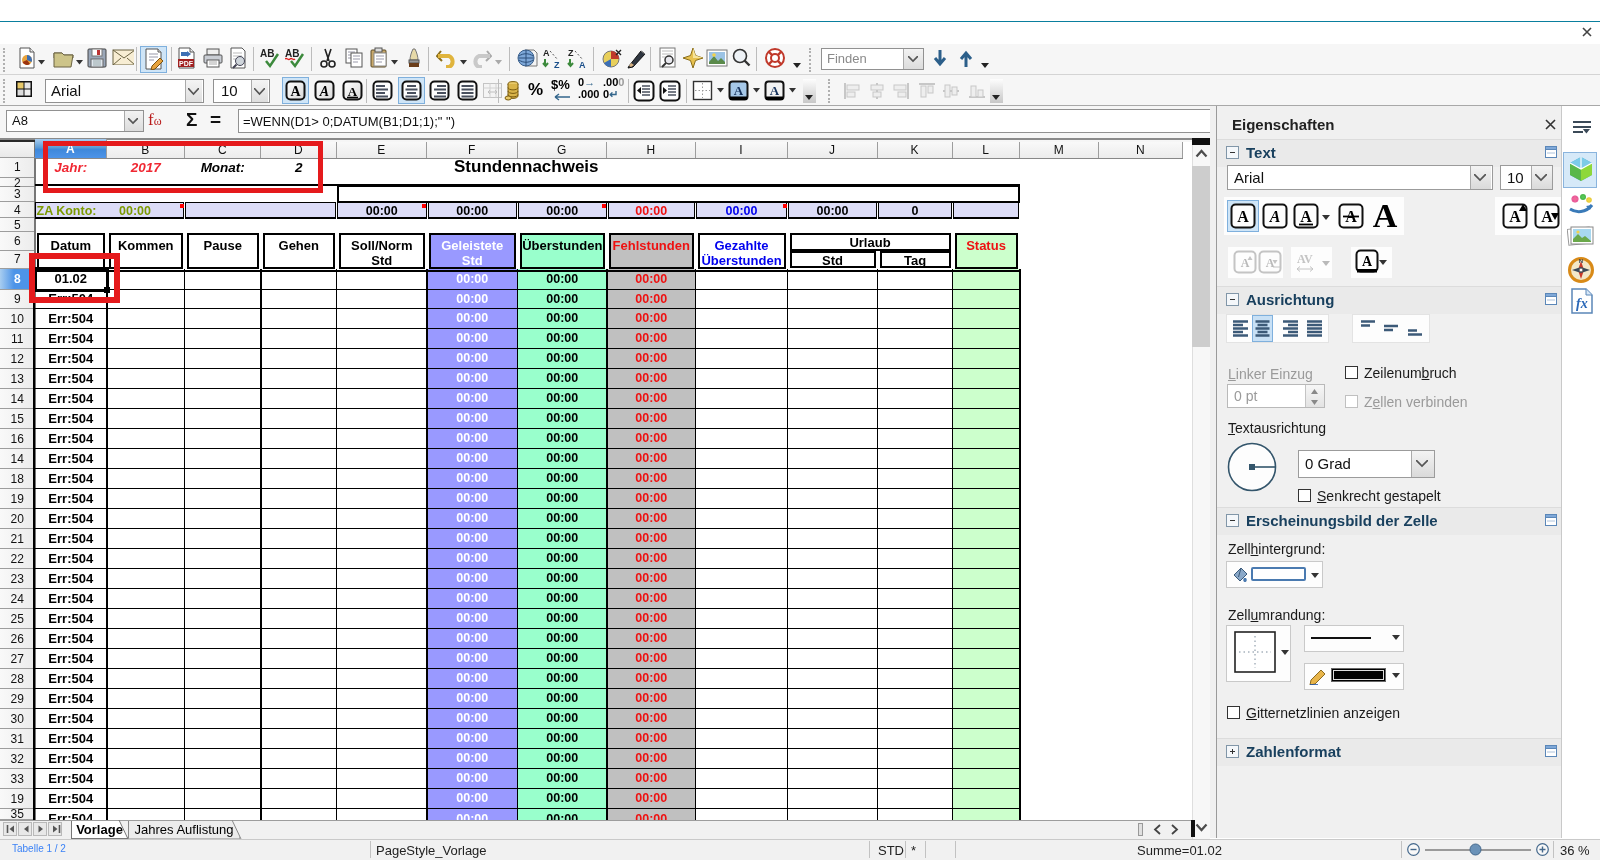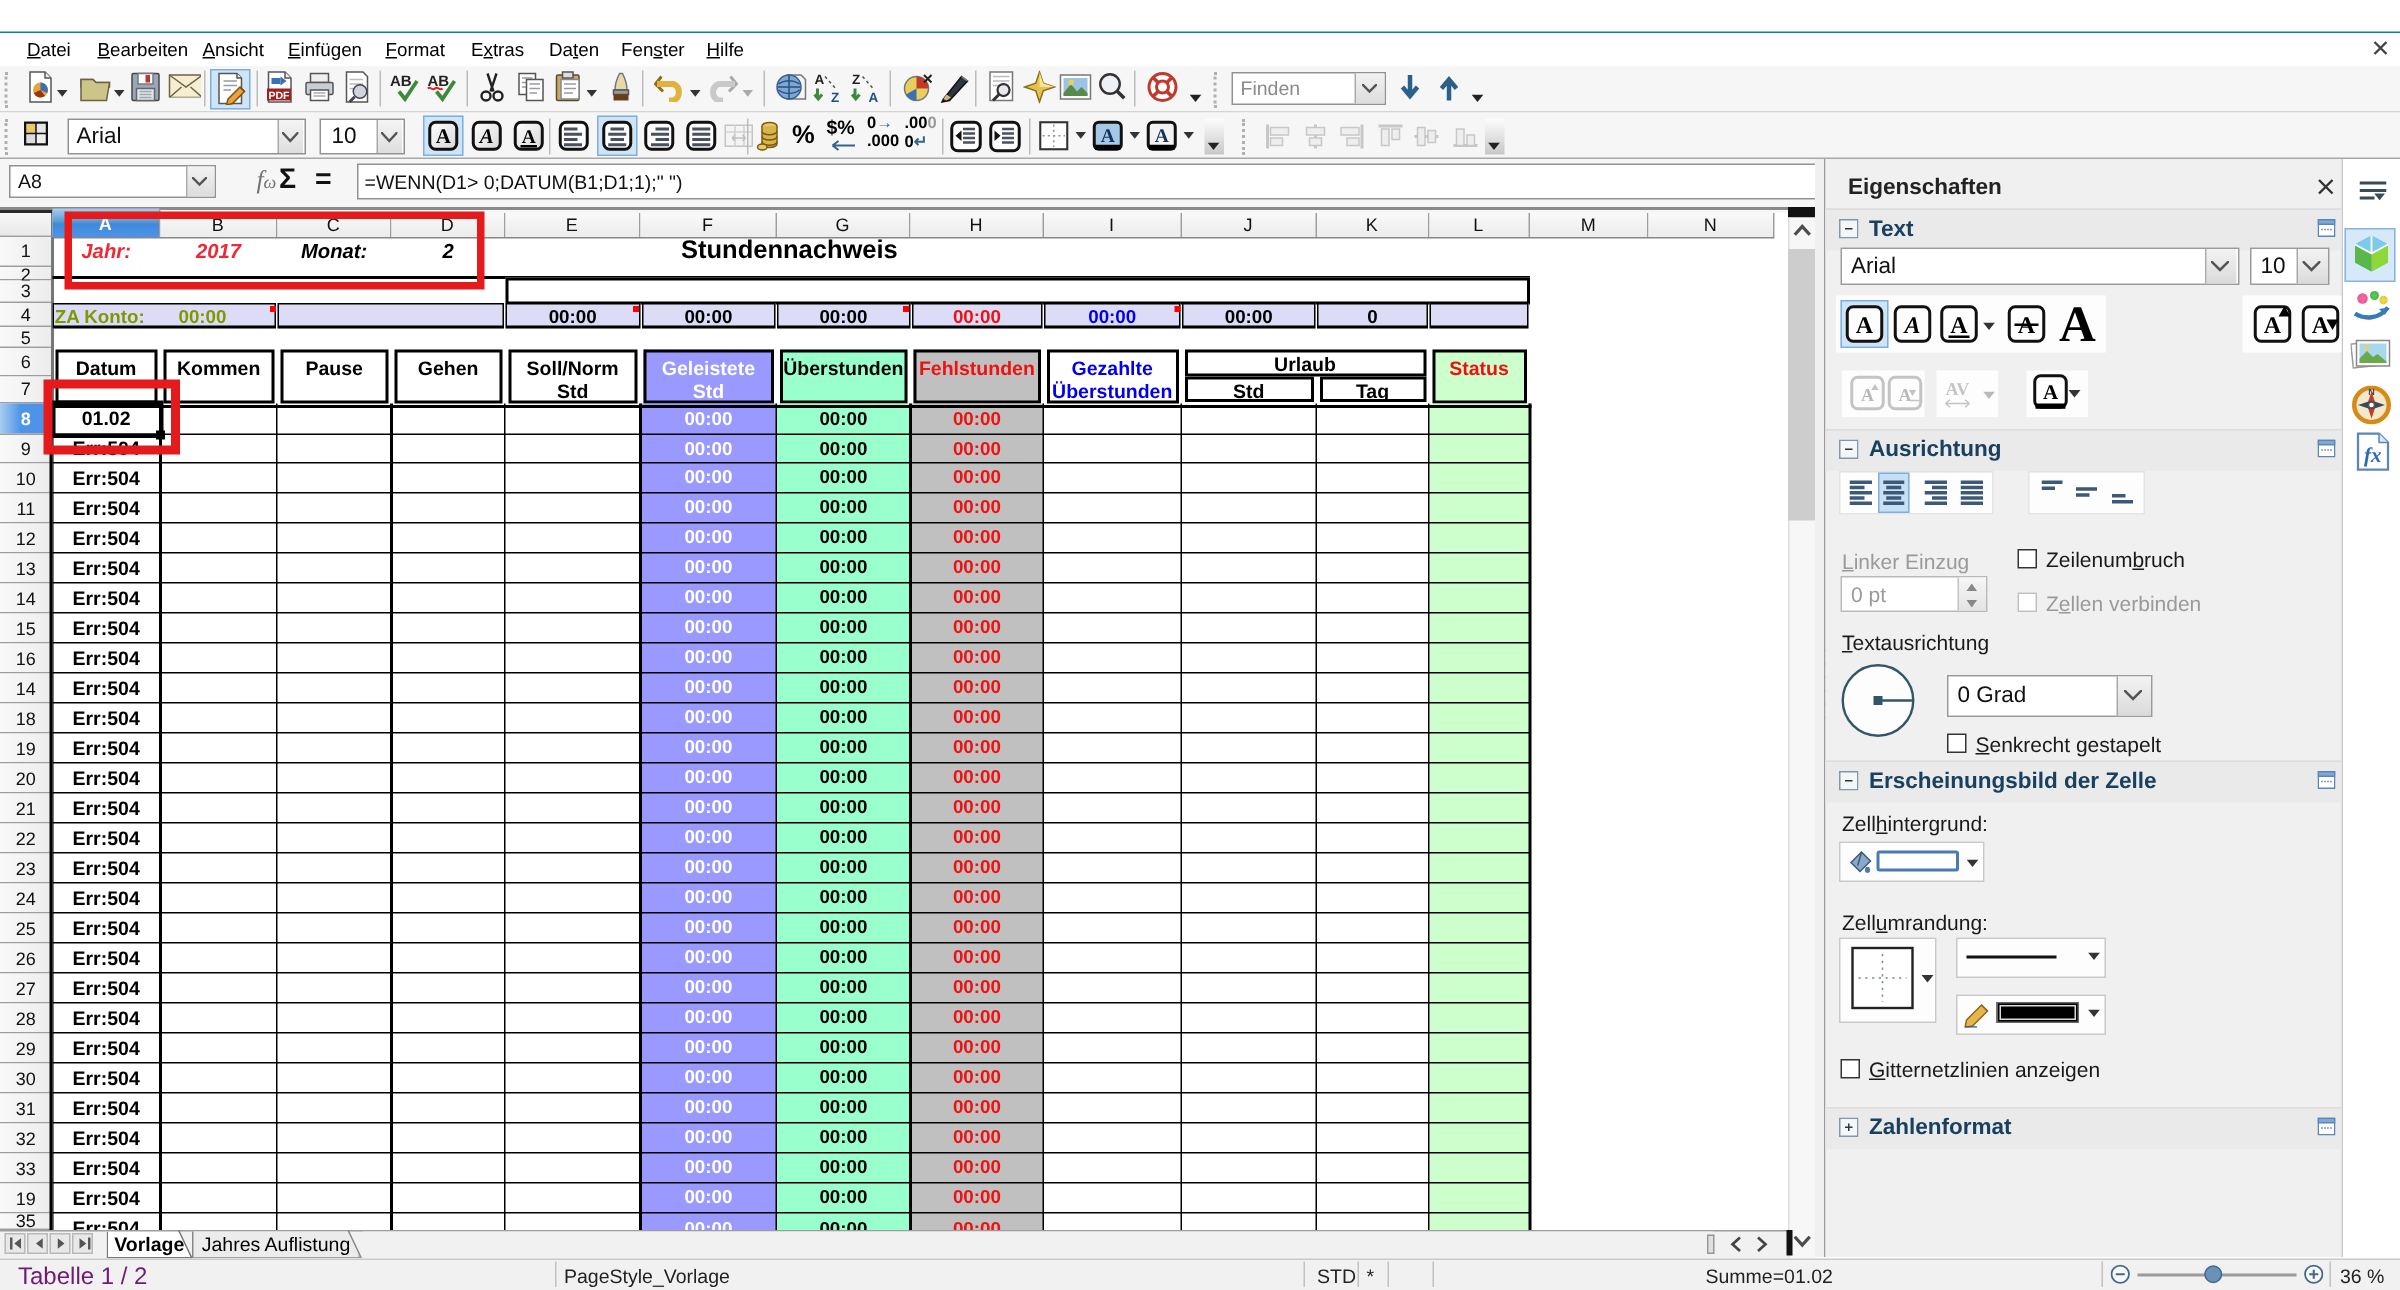--- a/index.html
+++ b/index.html
@@ -10,31 +10,20 @@
 .menuitem{position:absolute;top:4px}
 .cell{position:absolute;overflow:hidden;white-space:nowrap}
 .redbox{position:absolute;border:6px solid #e51a1c;z-index:50}
 .colhdr{position:absolute;top:142px;height:16px;background:linear-gradient(#f9f9f9,#ececec);border-right:1px solid #9d9d9d;color:#111;font-size:12px;text-align:center;line-height:16px}
 .rowhdr{position:absolute;left:0;width:34.5px;background:linear-gradient(90deg,#f9f9f9,#ececec);border-bottom:1px solid #9d9d9d;color:#111;font-size:12px;text-align:center}
 .sbhdr{font-weight:bold;font-size:15px;color:#19405e}
 .ck{position:absolute;width:13px;height:13px;background:#fff;border:1px solid #333}
 </style></head><body>
 <div id="app">
 <div class="abs" style="left:0px;top:21px;width:1600px;height:1px;background:#0a7f9e"></div>
-<div class="abs menubar">
-<div class="menuitem" style="left:18px"><u>D</u>atei</div>
-<div class="menuitem" style="left:65px"><u>B</u>earbeiten</div>
-<div class="menuitem" style="left:135px"><u>A</u>nsicht</div>
-<div class="menuitem" style="left:192px"><u>E</u>infügen</div>
-<div class="menuitem" style="left:257px"><u>F</u>ormat</div>
-<div class="menuitem" style="left:314px">E<u>x</u>tras</div>
-<div class="menuitem" style="left:366px">Da<u>t</u>en</div>
-<div class="menuitem" style="left:414px">Fen<u>s</u>ter</div>
-<div class="menuitem" style="left:471px"><u>H</u>ilfe</div>
-</div>
 <svg class="abs" style="left:1582px;top:27px;" width="10" height="10" viewBox="0 0 10 10">
       <path d="M1 1l8 8M9 1L1 9" stroke="#444" stroke-width="1.6"></path>
     </svg>
 <div class="abs" style="left:0px;top:44px;width:1600px;height:31px;background:#f6f6f6;border-bottom:1px solid #d4d4d4"></div>
 <div class="abs" style="left:3px;top:48px;width:2px;height:24px;border-left:2px dotted #b0b0b0"></div>
 <svg class="abs" style="left:16px;top:47px;" width="22" height="22" viewBox="0 0 22 22">
       <path d="M4 1h10l4 4v16H4z" fill="#fff" stroke="#555"></path>
       <path d="M14 1v4h4" fill="#eee" stroke="#555"></path>
       <circle cx="11" cy="13" r="5" fill="#e8a33d"></circle>
       <path d="M11 13L11 8A5 5 0 0 1 15.5 15z" fill="#3d6fb4"></path>
@@ -385,21 +374,21 @@
       <path d="M0 0h8l-4 5z" fill="#222"></path>
     </svg>
 <div class="abs" style="left:0px;top:106px;width:1600px;height:32px;background:#f6f6f6"></div>
 <div class="abs" style="left:0px;top:137px;width:1216px;height:5px;background:#f6f6f6"></div>
 <div class="abs" style="left:6px;top:110px;width:138px;height:22px;background:#fff;border:1px solid #919191"></div>
 <div class="abs" style="left:12px;top:113px;font-size:13px;color:#111">A8</div>
 <div class="abs" style="left:124px;top:111px;width:19px;height:20px;background:linear-gradient(#f2f2f2,#dcdcdc);border-left:1px solid #aaa"></div>
 <svg class="abs" style="left:128px;top:118px;" width="10" height="7" viewBox="0 0 10 7">
       <path d="M0 0l5 5 5-5" fill="none" stroke="#555" stroke-width="1.6"></path>
     </svg>
-<div class="abs" style="left:171px;top:110px;font-size:17px;font-style:italic;font-family:'Liberation Serif',serif;color:#737373">f<span style="font-size:12px">ω</span></div>
+<div class="abs" style="left:148px;top:110px;font-size:17px;font-family:'Liberation Serif',serif;color:#b91c1c">f<span style="font-size:12px">ω</span></div>
 <div class="abs" style="left:186px;top:109px;font-size:19px;font-weight:bold;color:#111">Σ</div>
 <div class="abs" style="left:210px;top:109px;font-size:19px;font-weight:bold;color:#111">=</div>
 <div class="abs" style="left:238px;top:109px;width:978px;height:24px;background:#fff;border:1px solid #919191"></div>
 <div class="abs" style="left:243px;top:114px;font-size:13px;color:#111">=WENN(D1&gt; 0;DATUM(B1;D1;1);" ")</div>
 
 <div class="abs" style="left:0px;top:138px;width:1216px;height:2px;background:#8a8a8a"></div>
 <div class="abs" style="left:0px;top:140px;width:34.5px;height:3px;background:#2a2a2a"></div>
 <div class="abs" style="left:0px;top:142px;width:34.5px;height:16px;background:linear-gradient(#f7f7f7,#e9e9e9);border-right:1.5px solid #777;border-bottom:1px solid #9d9d9d"></div>
 <div class="abs" style="left:34.5px;top:139px;width:72.5px;height:19px;background:linear-gradient(#a8cdf0 0%,#5b9bd5 45%,#3f88da 55%,#4d94e8 100%);border-right:1px solid #9d9d9d;color:#fff;font-weight:bold;font-size:12px;text-align:center;line-height:21px">A</div>
 <div class="colhdr" style="left:107px;width:77.5px">B</div>
@@ -991,21 +980,21 @@
 <div class="abs" style="left:242px;top:820.5px;width:900px;height:18px;background:#f1f1f1"></div>
 <div class="abs" style="left:1138px;top:823px;width:5px;height:13px;background:#e0e0e0;border:1px solid #999"></div>
 <svg class="abs" style="left:1152px;top:824px;" width="12" height="11" viewBox="0 0 12 11">
       <path d="M8 1L3 5.5 8 10" fill="none" stroke="#444" stroke-width="1.8"></path>
     </svg>
 <svg class="abs" style="left:1168px;top:824px;" width="12" height="11" viewBox="0 0 12 11">
       <path d="M4 1l5 4.5L4 10" fill="none" stroke="#444" stroke-width="1.8"></path>
     </svg>
 <div class="abs" style="left:1190.5px;top:820px;width:4px;height:17px;background:#111"></div>
 <div class="abs" style="left:0px;top:838.5px;width:1600px;height:21.5px;background:#f1f1f1;border-top:1px solid #c9c9c9"></div>
-<div class="abs" style="left:12px;top:843px;font-size:16px;color:#701a75">Tabelle 1 / 2</div>
+<div class="abs" style="left:12px;top:843px;font-size:10px;color:#3b82f6">Tabelle 1 / 2</div>
 <div class="abs" style="left:370px;top:841px;width:1px;height:17px;background:#c2c2c2"></div>
 <div class="abs" style="left:376px;top:843px;font-size:13px;color:#222">PageStyle_Vorlage</div>
 <div class="abs" style="left:869px;top:841px;width:1px;height:17px;background:#c2c2c2"></div>
 <div class="abs" style="left:878px;top:843px;font-size:13px;color:#222">STD</div>
 <div class="abs" style="left:905px;top:841px;width:1px;height:17px;background:#c2c2c2"></div>
 <div class="abs" style="left:911px;top:843px;font-size:13px;color:#222">*</div>
 <div class="abs" style="left:925px;top:841px;width:1px;height:17px;background:#c2c2c2"></div>
 <div class="abs" style="left:955px;top:841px;width:1px;height:17px;background:#c2c2c2"></div>
 <div class="abs" style="left:1137px;top:843px;font-size:13px;color:#222">Summe=01.02</div>
 <div class="abs" style="left:1401px;top:841px;width:1px;height:17px;background:#c2c2c2"></div>

